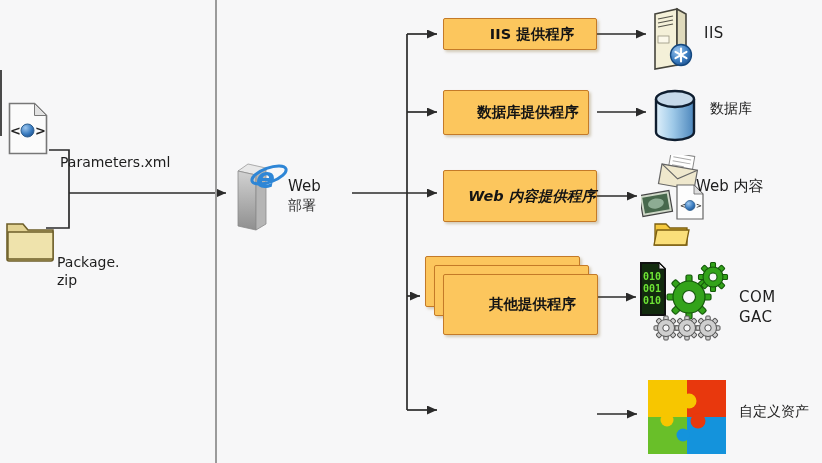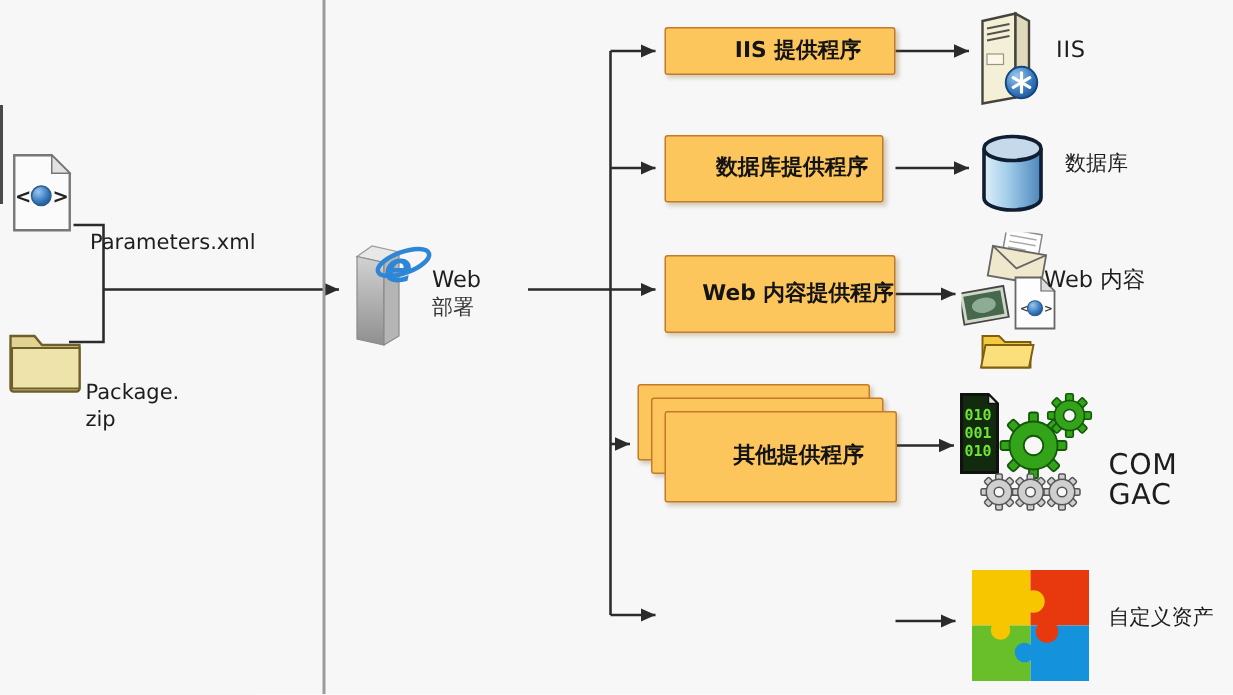--- a/index.html
+++ b/index.html
@@ -100,21 +100,21 @@
     <div style="font-size:15px;">Web</div>
     <div class="sub">部署</div>
   </div>
 
   <div class="pbox" style="left:443px;top:18px;width:154px;height:32px;">
     <span>IIS 提供程序</span>
   </div>
   <div class="pbox" style="left:443px;top:90px;width:146px;height:45px;">
     <span>数据库提供程序</span>
   </div>
-  <div class="pbox" style="left:443px;top:170px;width:154px;height:52px;">
+  <div class="pbox" style="left:443px;top:170px;width:154px;height:52px;font-style:italic;">
     <span>Web 内容提供程序</span>
   </div>
 
   <div class="abs" style="left:425px;top:256px;width:173px;height:69px;">
     <div class="pbox" style="left:0;top:0;width:155px;height:51px;"></div>
     <div class="pbox" style="left:9px;top:9px;width:155px;height:51px;"></div>
     <div class="pbox" style="left:18px;top:18px;width:155px;height:61px;">
       <span>其他提供程序</span>
     </div>
   </div>
@@ -247,21 +247,21 @@
           <rect x="-2.2" y="-12" width="4.4" height="5" rx="1" transform="rotate(135)"></rect>
         <rect x="-2.2" y="-12" width="4.4" height="5" rx="1" transform="rotate(180)"></rect>
           <rect x="-2.2" y="-12" width="4.4" height="5" rx="1" transform="rotate(225)"></rect>
         <rect x="-2.2" y="-12" width="4.4" height="5" rx="1" transform="rotate(270)"></rect>
           <rect x="-2.2" y="-12" width="4.4" height="5" rx="1" transform="rotate(315)"></rect>
         <circle r="8.5"></circle>
           <circle r="3.2" fill="#f7f7f8"></circle>
       </g>
     </g>
   </svg>
-  <div class="lbl" style="left:739px;top:300px;font-size:19px;line-height:20px;letter-spacing:.5px;">
+  <div class="lbl" style="left:739px;top:287px;font-size:15px;line-height:20px;letter-spacing:.5px;">
     <div>COM</div>
     <div>GAC</div>
   </div>
 
   <svg class="icon" style="left:648px;top:380px;" width="78" height="74" viewBox="0 0 78 74">
     <rect x="0" y="0" width="39" height="37" fill="#f7c600"></rect>
     <rect x="39" y="0" width="39" height="37" fill="#e8380d"></rect>
     <rect x="0" y="37" width="39" height="37" fill="#69bf29"></rect>
     <rect x="39" y="37" width="39" height="37" fill="#1493dc"></rect>
     <circle cx="41" cy="21" r="7.5" fill="#f7c600"></circle>

